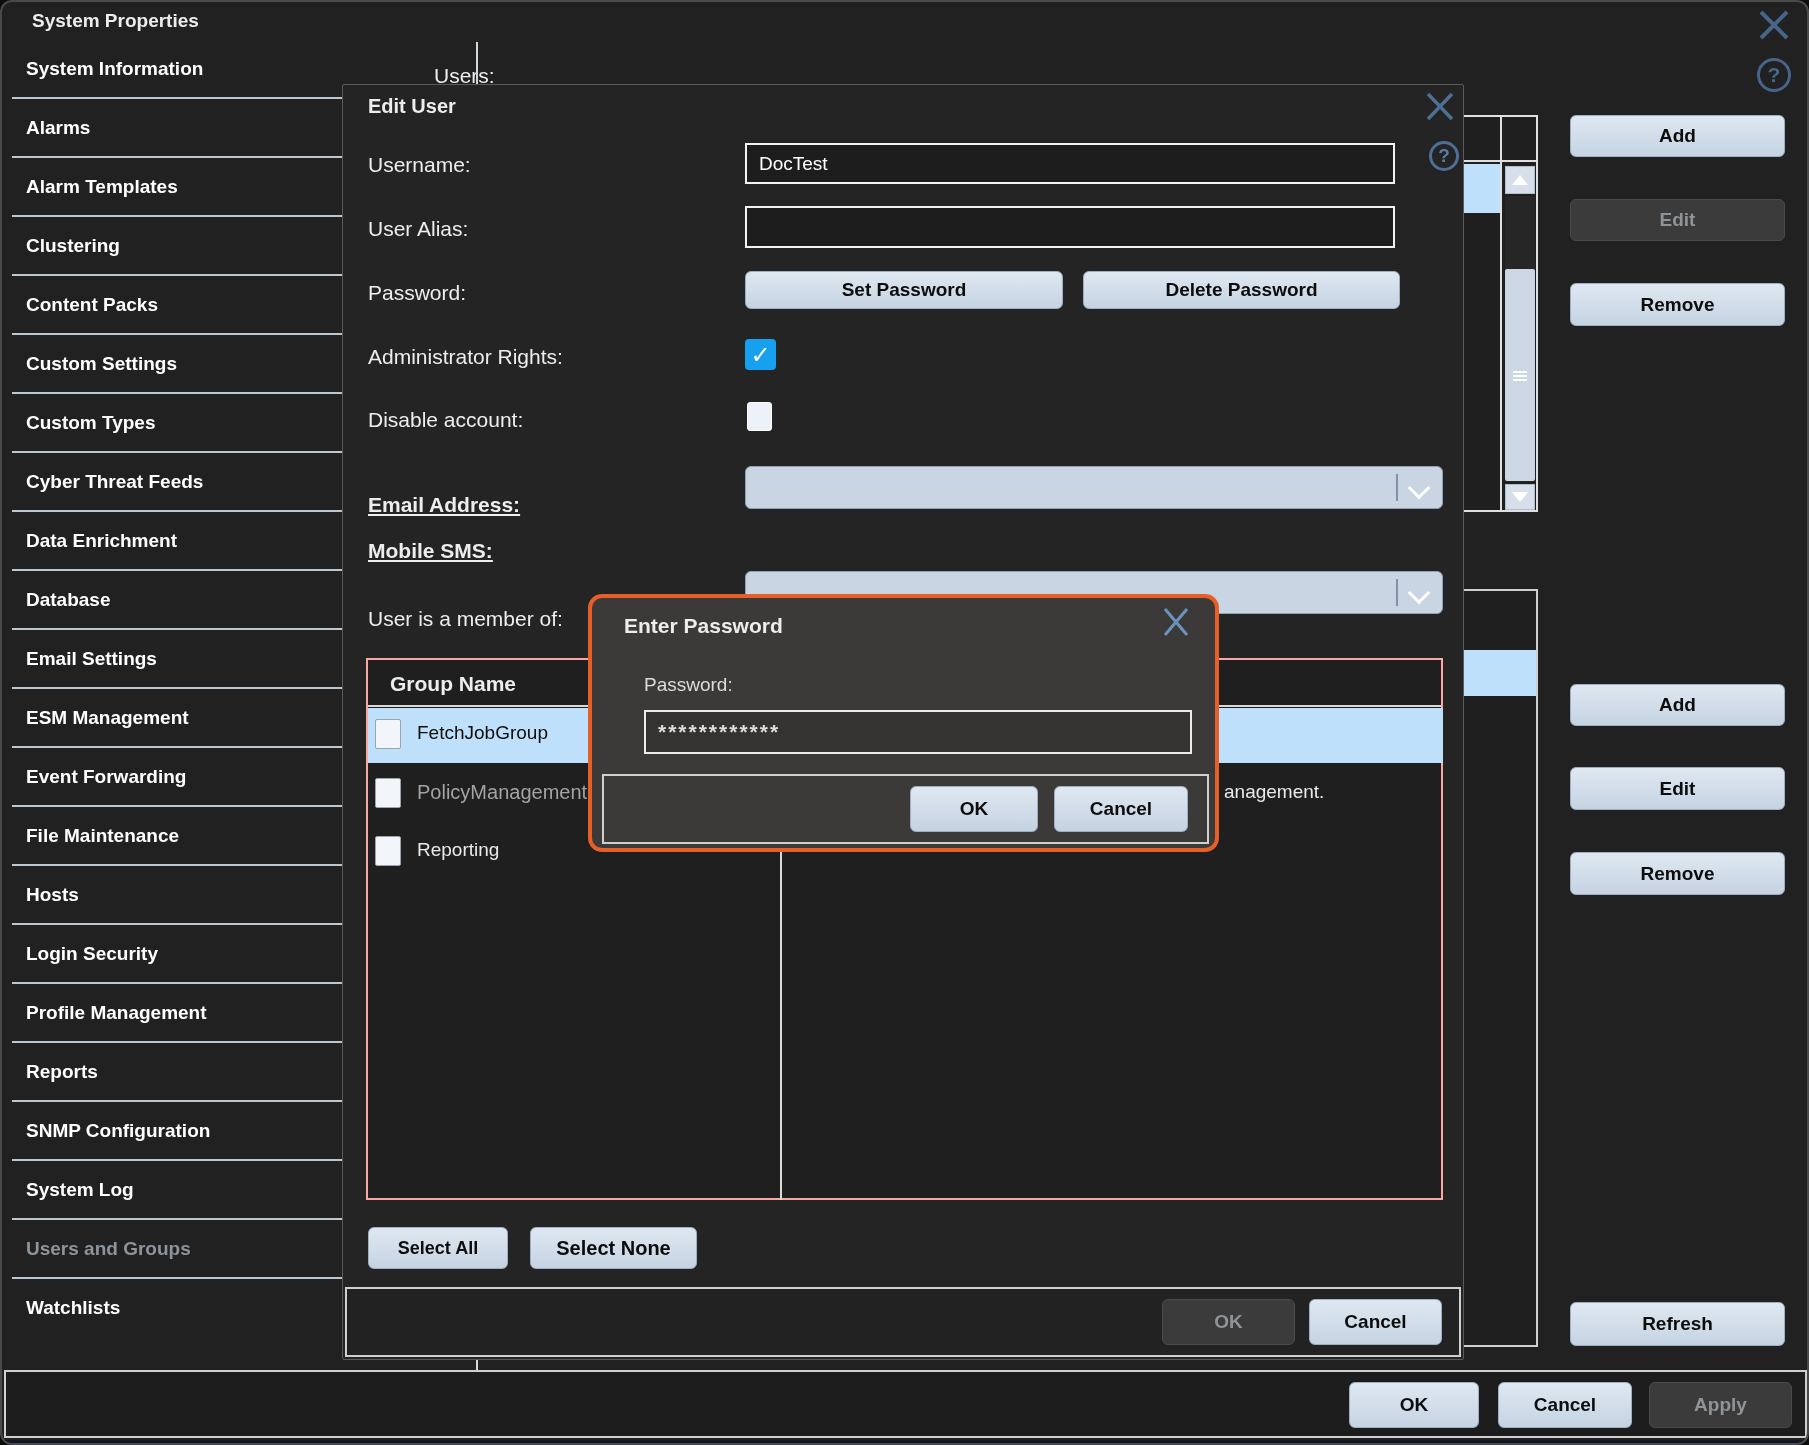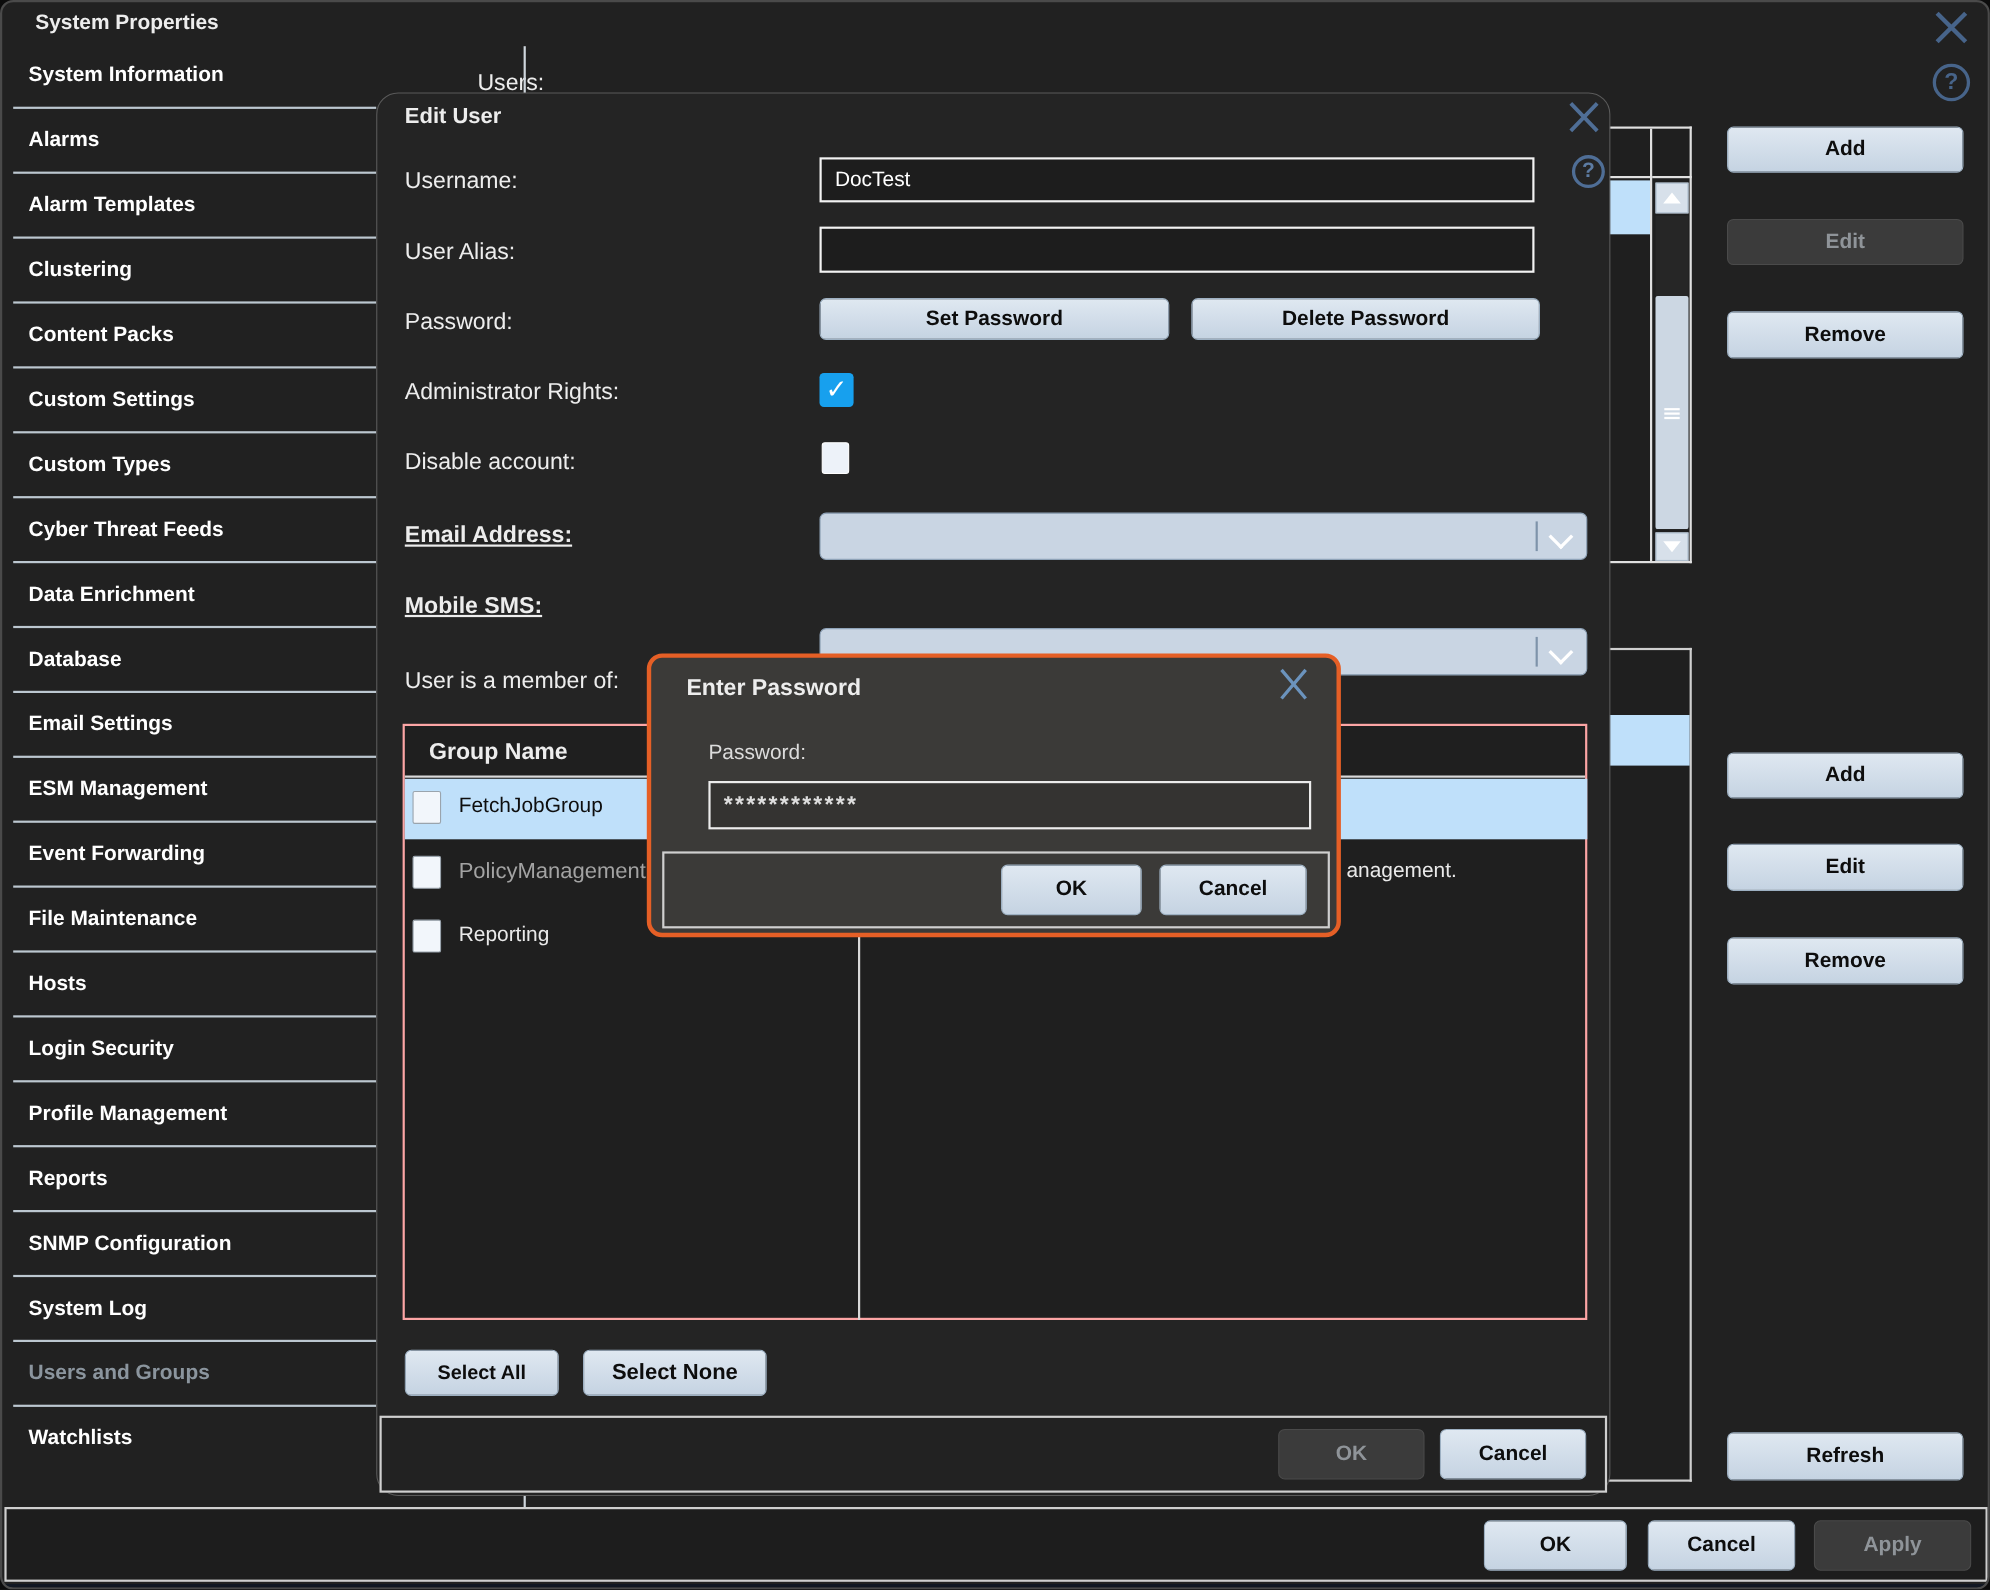--- a/index.html
+++ b/index.html
@@ -124,21 +124,21 @@
   <div class="abs btn" style="left:1568px;top:1300px;width:215px;height:44px;">Refresh</div>
 
   <div class="abs" style="left:2px;top:1368px;width:1803px;height:68px;border:2px solid #cfcfcf;background:#1d1d1d;z-index:2;">
     <div class="abs btn" style="left:1343px;top:10px;width:130px;height:46px;">OK</div>
     <div class="abs btn" style="left:1492px;top:10px;width:134px;height:46px;">Cancel</div>
     <div class="abs btn-disabled" style="left:1643px;top:10px;width:143px;height:46px;">Apply</div>
   </div>
   <div class="abs" style="left:0;top:1438px;width:1809px;height:7px;background:#111722;"></div>
 
   <div class="abs" style="left:340px;top:82px;width:1122px;height:1276px;background:#242424;
-       border:1px solid #5a5a5a;border-radius:20px;z-index:10;">
+       border:1px solid #5a5a5a;border-radius:2px;z-index:10;">
 
     <div class="abs lbl bold" style="left:25px;top:10px;font-size:20px;">Edit User</div>
 
     <div class="abs" style="left:1080px;top:6px;width:34px;height:32px;cursor:pointer;">
       <svg width="34" height="32" viewBox="0 0 34 32">
         <path d="M5 3 L29 28 M29 3 L5 28" stroke="#4f6e96" stroke-width="3.5" fill="none"></path>
       </svg>
     </div>
     <div class="abs flexc" style="left:1086px;top:56px;width:30px;height:30px;border:3px solid #4f6e96;
          border-radius:50%;color:#5d7ca3;font-size:19px;font-weight:bold;cursor:pointer;">
@@ -156,21 +156,21 @@
     <div class="abs btn" style="left:740px;top:186px;width:317px;height:38px;">Delete Password</div>
 
     <div class="abs lbl" style="left:25px;top:260px;">Administrator Rights:</div>
     <div class="abs cb-on" style="left:402px;top:254px;width:31px;height:31px;">
       <span>✓</span>
     </div>
 
     <div class="abs lbl" style="left:25px;top:323px;">Disable account:</div>
     <div class="abs cb-off" style="left:404px;top:317px;width:25px;height:29px;"></div>
 
-    <div class="abs lbl bold" style="left:25px;top:390px;text-decoration:underline;">Email Address:</div>
+    <div class="abs lbl bold" style="left:25px;top:408px;text-decoration:underline;">Email Address:</div>
     <div class="abs combo" style="left:402px;top:381px;width:698px;height:43px;">
       <div class="divider"></div>
       <div class="chev"></div>
     </div>
 
     <div class="abs lbl bold" style="left:25px;top:454px;text-decoration:underline;">Mobile SMS:</div>
     <div class="abs combo" style="left:402px;top:443px;width:698px;height:43px;">
       <div class="divider"></div>
       <div class="chev"></div>
     </div>

